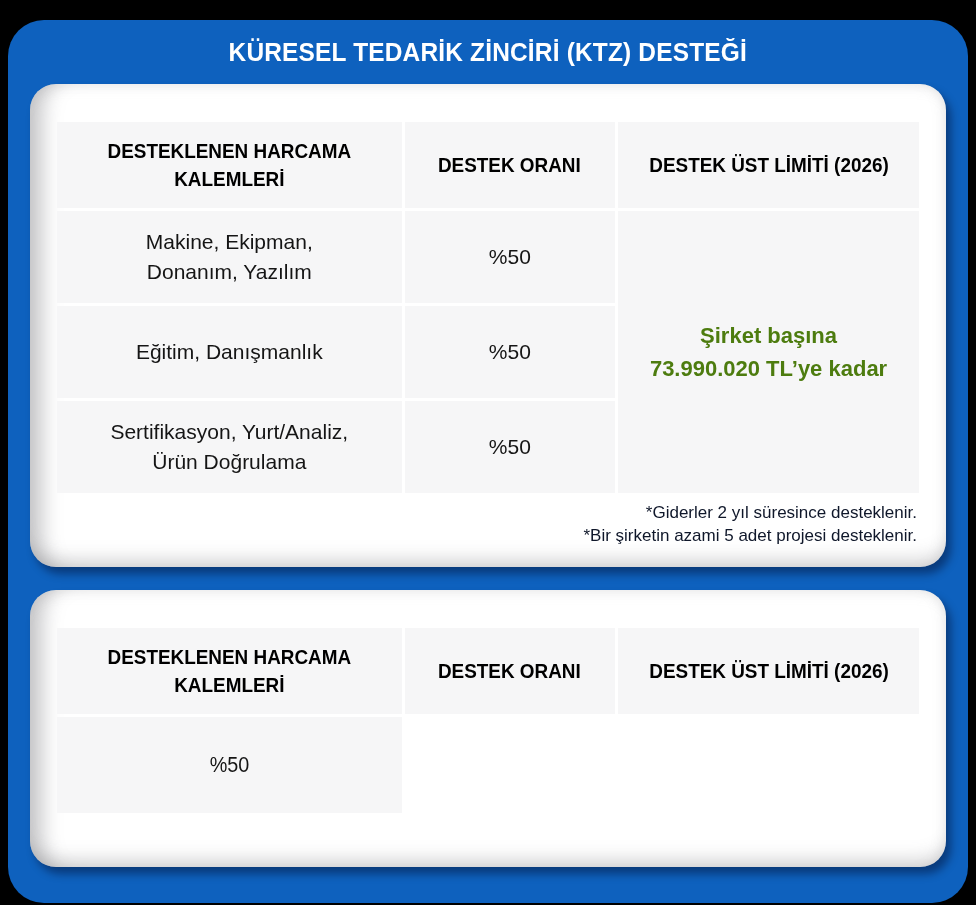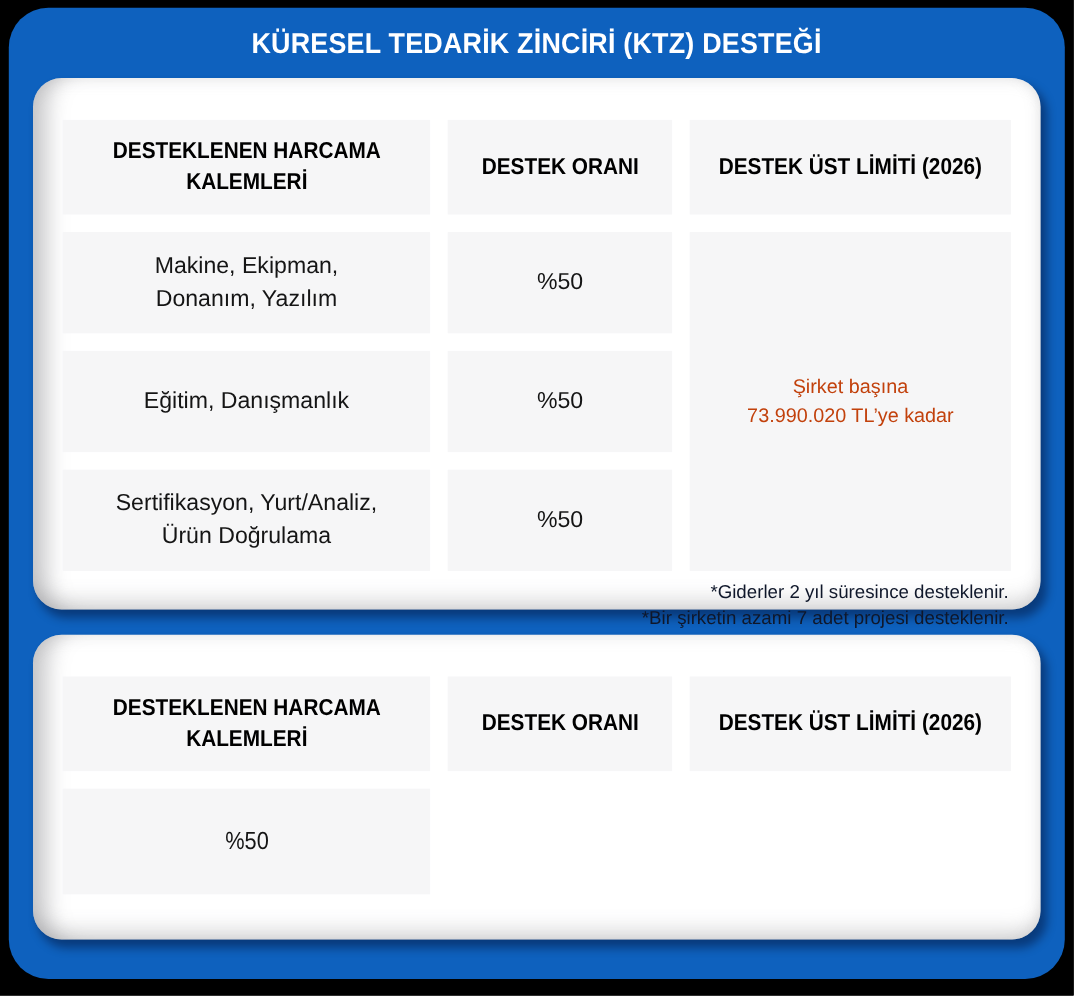--- a/index.html
+++ b/index.html
@@ -11,21 +11,21 @@
   .canvas {
     position: relative;
     width: 976px;
     height: 905px;
     background: #000000;
     overflow: hidden;
   }
   .panel {
     position: absolute;
     left: 8px;
-    top: 7px;
+    top: 20px;
     width: 960px;
     height: 883px;
     background: #0E61BE;
     border-radius: 36px;
     box-sizing: border-box;
     padding-top: 16px;
   }
   .page-title {
     height: 32px;
     line-height: 32px;
@@ -54,21 +54,21 @@
       inset -10px 0 14px -10px rgba(140,140,145,0.25),
       inset 0 14px 14px -12px rgba(160,160,165,0.18),
       5px 7px 9px rgba(0,0,25,0.40);
   }
   .card.first  { height: 483px; }
   .card.second { height: 277px; margin-top: 23px; }
 
   .grid {
     display: grid;
     grid-template-columns: 347fr 212fr 303fr;
-    gap: 16px;
+    gap: 3px;
   }
   .grid.t1 { grid-template-rows: 86px 92px 92px 92px; }
   .grid.t2 { grid-template-rows: 86px 96px; }
 
   .cell {
     background: #F6F6F7;
     display: flex;
     align-items: center;
     justify-content: center;
     text-align: center;
@@ -83,23 +83,24 @@
     display: inline-block;
     transform: scaleX(0.90);
     transform-origin: center;
   }
   .body1 .txt {
     font-size: 21px;
     line-height: 1.45;
     color: #151515;
   }
   .limit1 .txt {
-    font-size: 18px;
+    font-size: 22px;
     line-height: 1.5;
-    color: #c2410c;
+    color: #4d7c0f;
+    font-weight: bold;
   }
   .merged {
     grid-column: 3;
     grid-row: 2 / span 3;
   }
   .body2 .txt {
     font-size: 22.5px;
     line-height: 1.45;
     color: #151515;
     display: inline-block;
@@ -162,21 +163,21 @@
           <span class="txt">Sertifikasyon, Yurt/Analiz,
 Ürün Doğrulama</span>
         </div>
         <div class="cell body1">
           <span class="txt">%50</span>
         </div>
       </div>
 
       <div class="footnotes">
         <div>*Giderler 2 yıl süresince desteklenir.</div>
-        <div>*Bir şirketin azami 7 adet projesi desteklenir.</div>
+        <div>*Bir şirketin azami 5 adet projesi desteklenir.</div>
       </div>
     </div>
 
     <div class="card second">
       <div class="grid t2">
         <div class="cell head">
           <span class="txt">DESTEKLENEN HARCAMA
 KALEMLERİ</span>
         </div>
         <div class="cell head">

